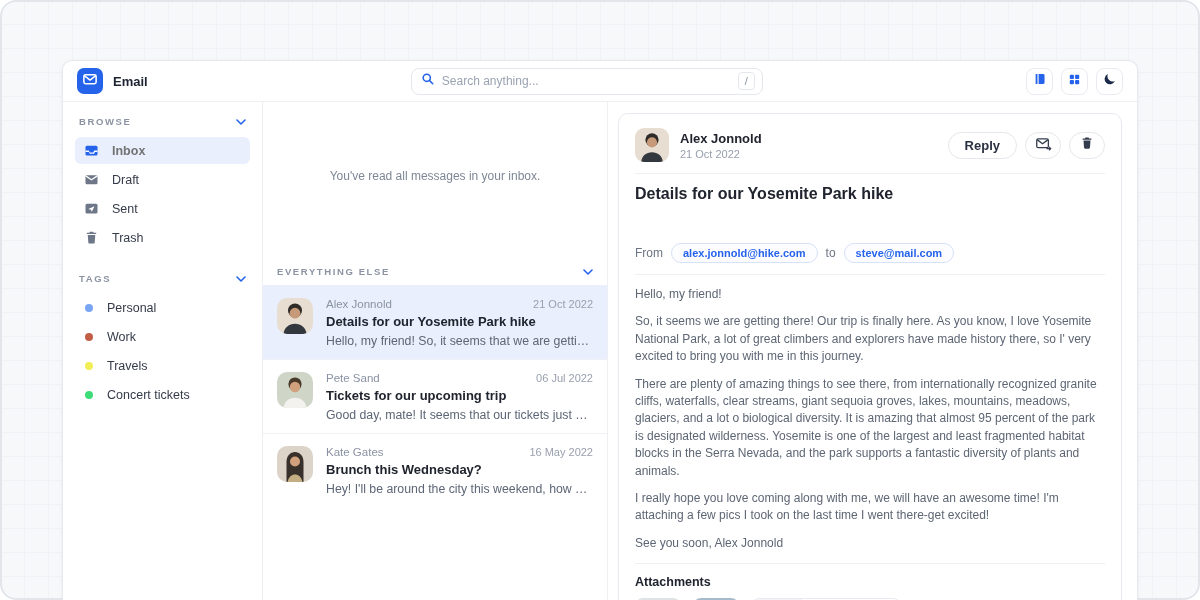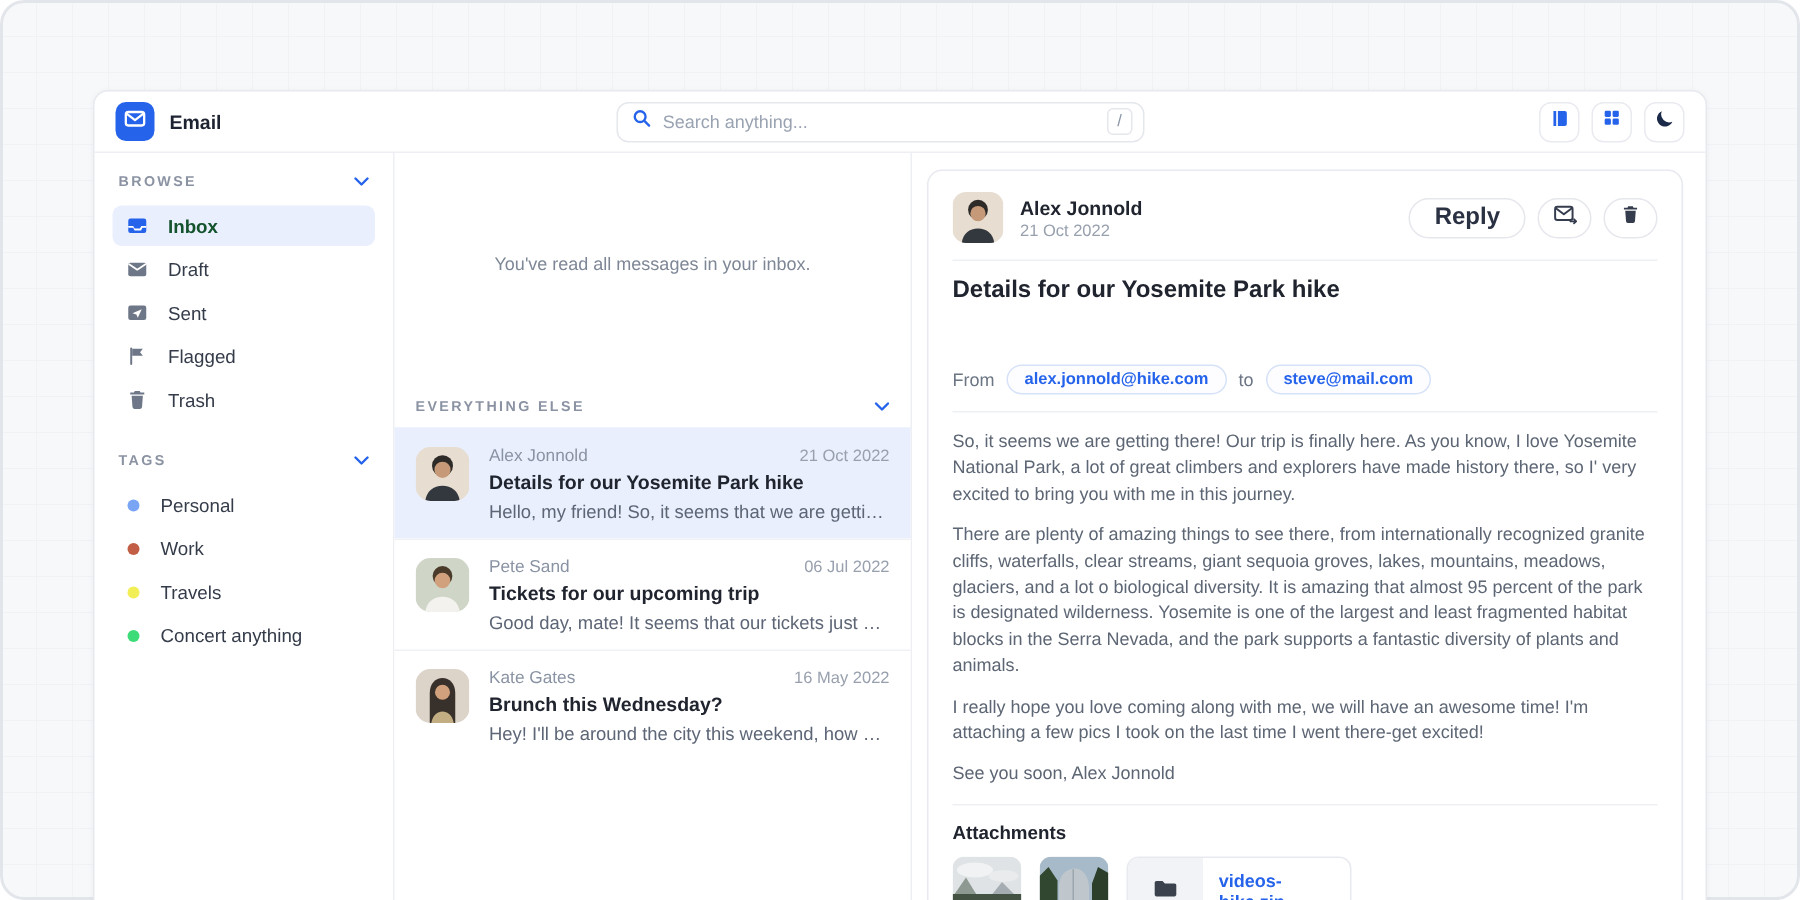--- a/index.html
+++ b/index.html
@@ -64,21 +64,21 @@
     display:flex; align-items:center; justify-content:space-between;
     font-size:9.5px; font-weight:700; letter-spacing:1.6px; color:#8b93a3;
     padding:0 4px; margin-bottom:10px;
   }
   .navitem {
     height:27px; display:flex; align-items:center; gap:13px; padding:0 9px;
     border-radius:6px; font-size:12.5px; font-weight:500; color:#343b49;
     margin-bottom:2px; cursor:pointer;
   }
   .navitem .ico { color:#6e7787; display:flex; }
-  .navitem.active { background:#e9effd; color:#14532d; font-weight:600; }
+  .navitem.active { background:#e9effd; color:#737373; font-weight:600; }
   .navitem.active .ico { color:#2563eb; }
   .tags { margin-top:22px; }
   .tagitem {
     height:27px; display:flex; align-items:center; gap:14px; padding:0 10px;
     font-size:12.5px; font-weight:500; color:#343b49; margin-bottom:2px; cursor:pointer;
   }
   .dot { width:8px; height:8px; border-radius:50%; flex:0 0 8px; }
   
   .listhead {
     display:flex; align-items:center; justify-content:space-between;
@@ -107,21 +107,21 @@
     border:1px solid #e8eaef; border-radius:10px; background:#fff;
     padding:14px 16px 16px; box-shadow:0 1px 2px rgba(16,24,40,.03);
   }
   .dc-header { display:flex; align-items:center; gap:11px; }
   .dc-avatar { width:34px; height:34px; border-radius:9px; overflow:hidden; flex:0 0 34px; }
   .dc-name { font-size:13px; font-weight:700; color:#20242e; }
   .dc-date { font-size:11px; color:#98a0ae; margin-top:2px; }
   .dc-actions { margin-left:auto; display:flex; gap:8px; align-items:center; }
   .replybtn {
     height:27px; padding:0 16px; border:1px solid #e5e7ec; border-radius:999px;
-    background:#fff; font-size:16px; font-weight:600; color:#2a3142; cursor:pointer;
+    background:#fff; font-size:13px; font-weight:600; color:#2a3142; cursor:pointer;
     font-family:"Liberation Sans", sans-serif;
   }
   .pillbtn {
     width:36px; height:27px; border:1px solid #e5e7ec; border-radius:999px; background:#fff;
     display:flex; align-items:center; justify-content:center; cursor:pointer;
   }
   .divider { height:1px; background:#eef0f3; margin:11px 0; }
   .subject { font-size:16px; font-weight:700; color:#20242e; margin:7px 0 7px; }
   .fromrow { display:flex; align-items:center; gap:8px; font-size:12px; color:#6b7584; margin-bottom:3px;margin-top:40px; }
   .emailpill {
@@ -239,31 +239,20 @@
               <rect x="1.6" y="2.8" width="12.8" height="10.4" rx="1.6" fill="currentColor"></rect>
               <path d="M4.6 8.4l6.6-2.9-2.8 6-1-2.2z" fill="#fff"></path>
             </svg>
         </span>
         <span>Sent</span>
       </div>
       <div class="navitem">
         <span class="ico">
           <svg width="15" height="15" viewBox="0 0 16 16">
               <g fill="currentColor">
-                <rect x="3" y="1.8" width="1.4" height="12.4" rx="0.7"></rect>
-                <path d="M4.4 2.6h7.6L10 5.1l2 2.5H4.4z"></path>
-              </g>
-            </svg>
-        </span>
-        <span>Flagged</span>
-      </div>
-      <div class="navitem">
-        <span class="ico">
-          <svg width="15" height="15" viewBox="0 0 16 16">
-              <g fill="currentColor">
                 <path d="M6.2 1.8h3.6l.5 1.1H13v1.3H3V2.9h2.7z"></path>
                 <path d="M4 5.2h8l-.6 8a1.4 1.4 0 0 1-1.4 1.3H6a1.4 1.4 0 0 1-1.4-1.3z"></path>
               </g>
             </svg>
         </span>
         <span>Trash</span>
       </div>
 
       <div class="tags">
         <div class="sechead">
@@ -281,21 +270,21 @@
         <div class="tagitem">
           <span class="dot" style="background: rgb(194, 94, 69);"></span>
           <span>Work</span>
         </div>
         <div class="tagitem">
           <span class="dot" style="background: rgb(242, 238, 85);"></span>
           <span>Travels</span>
         </div>
         <div class="tagitem">
           <span class="dot" style="background: rgb(61, 220, 120);"></span>
-          <span>Concert anything</span>
+          <span>Concert tickets</span>
         </div>
       </div>
     </div>
 
     <div class="listcol">
       <div class="unread-empty">You've read all messages in your inbox.</div>
 
       <div class="listhead">
         <span>EVERYTHING ELSE</span>
         <span>
@@ -410,20 +399,21 @@
         <div class="fromrow">
           <span>From</span>
           <span class="emailpill">alex.jonnold@hike.com</span>
           <span>to</span>
           <span class="emailpill">steve@mail.com</span>
         </div>
 
         <div class="divider"></div>
 
         <div class="bodytext">
+          <p>Hello, my friend!</p>
           <p>So, it seems we are getting there! Our trip is finally here. As you know, I love Yosemite National Park, a lot of great climbers and explorers have made history there, so I' very excited to bring you with me in this journey.</p>
           <p>There are plenty of amazing things to see there, from internationally recognized granite cliffs, waterfalls, clear streams, giant sequoia groves, lakes, mountains, meadows, glaciers, and a lot o biological diversity. It is amazing that almost 95 percent of the park is designated wilderness. Yosemite is one of the largest and least fragmented habitat blocks in the Serra Nevada, and the park supports a fantastic diversity of plants and animals.</p>
           <p>I really hope you love coming along with me, we will have an awesome time! I'm attaching a few pics I took on the last time I went there-get excited!</p>
           <p>See you soon, Alex Jonnold</p>
         </div>
 
         <div class="divider"></div>
 
         <div class="att-label">Attachments</div>
         <div class="att-row">

